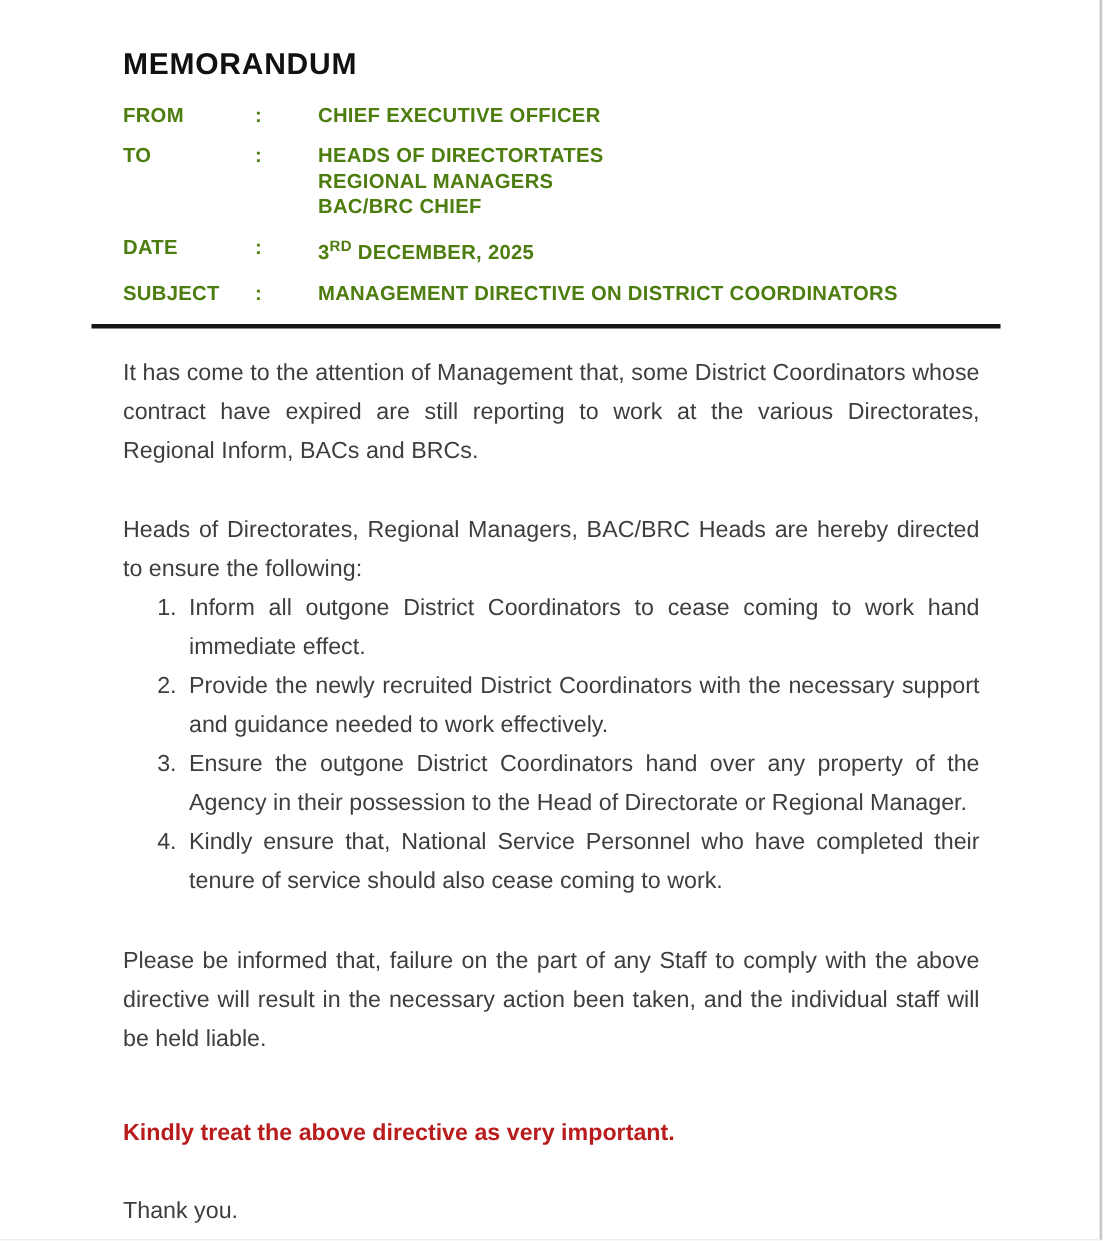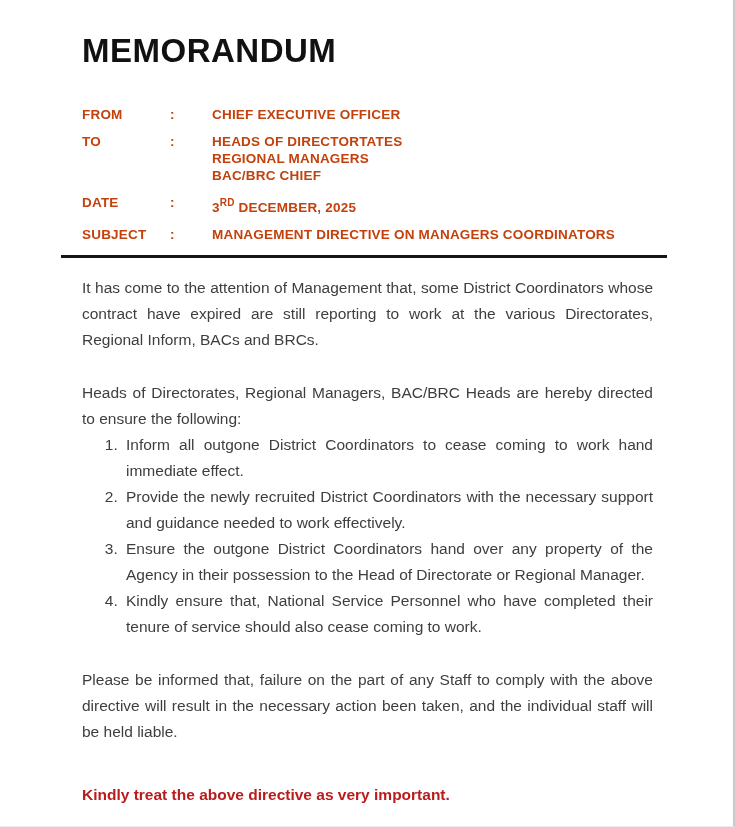--- a/index.html
+++ b/index.html
@@ -13,35 +13,35 @@
     background: #ffffff;
     border-right: 2px solid #c9c9c9;
     border-bottom: 1px solid #ececec;
     overflow: hidden;
   }
   .content {
     padding: 20px 80px 0 82px;
   }
 
   .memo-title {
-    font-size: 33px;
+    font-size: 20px;
     font-weight: bold;
     letter-spacing: 0.5px;
     color: #111111;
     margin-top: 12px;
   }
 
   .fields {
-    margin-top: 36px;
+    margin-top: 13px;
     display: grid;
     grid-template-columns: 88px 42px 1fr;
     row-gap: 10px;
     font-size: 13.5px;
     font-weight: bold;
-    color: #c2410c;
+    color: #4d7c0f;
     letter-spacing: 0.2px;
   }
   .fields .cell { line-height: 17px; }
   .value-lines div { line-height: 17px; }
   sup.ordinal { font-size: 10px; vertical-align: super; }
 
   .subject-rule {
     height: 3px;
     background: #151515;
     margin: 12px 0 0 -21px;
@@ -98,21 +98,21 @@
 
       <div class="cell">DATE</div>
       <div class="cell">:</div>
       <div class="cell value-lines">
         <div><span>3</span><sup class="ordinal">RD</sup><span> DECEMBER, 2025</span></div>
       </div>
 
       <div class="cell">SUBJECT</div>
       <div class="cell">:</div>
       <div class="cell value-lines">
-        <div>MANAGEMENT DIRECTIVE ON MANAGERS COORDINATORS</div>
+        <div>MANAGEMENT DIRECTIVE ON DISTRICT COORDINATORS</div>
       </div>
     </div>
 
     <div class="subject-rule"></div>
 
     <div class="body-text">
       <p class="para p1">It has come to the attention of Management that, some District Coordinators whose contract have expired are still reporting to work at the various Directorates, Regional Inform, BACs and BRCs.</p>
       <p class="para p2">Heads of Directorates, Regional Managers, BAC/BRC Heads are hereby directed to ensure the following:</p>
 
       <ol class="directive-list">

